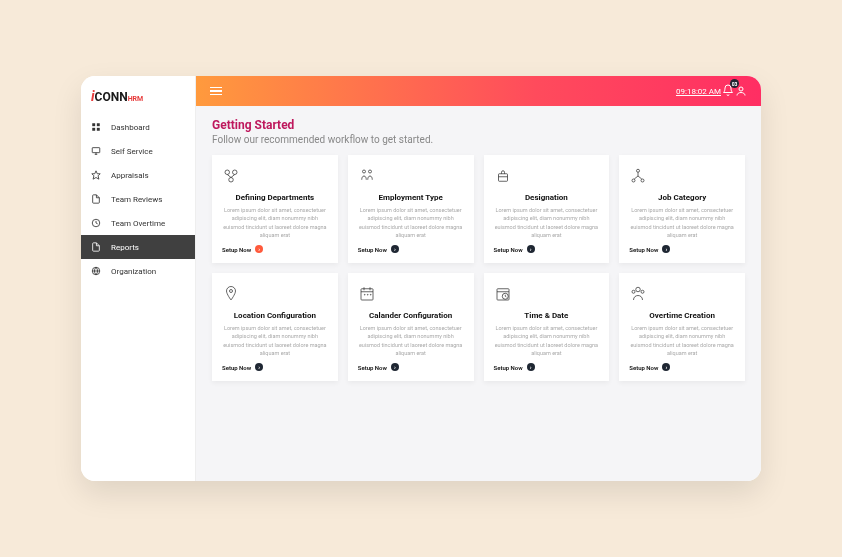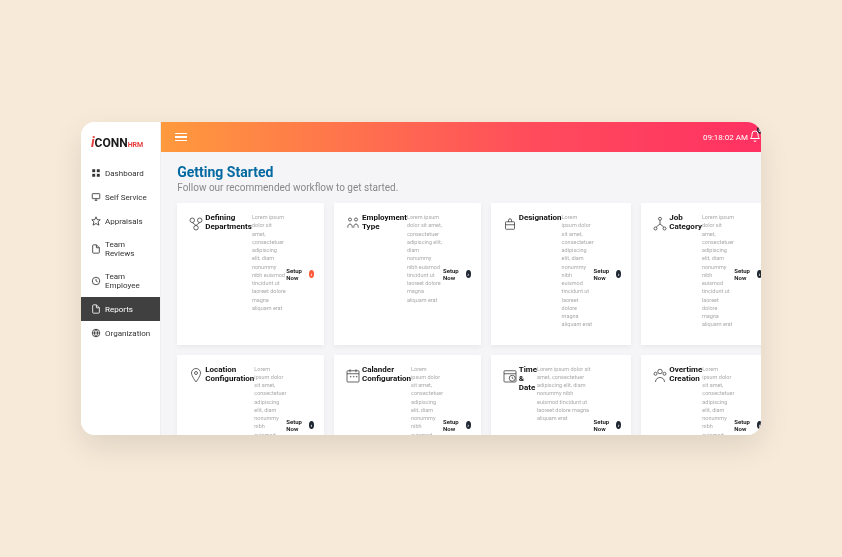--- a/index.html
+++ b/index.html
@@ -7,21 +7,21 @@
       font-family: -apple-system, BlinkMacSystemFont, "Segoe UI", Roboto, Arial, sans-serif;
       background: #f7ead9;
       width: 842px;
       height: 557px;
       display: flex;
       align-items: center;
       justify-content: center;
     }
     .window {
       width: 680px;
-      height: 313px;
+      height: 405px;
       background: #fff;
       border-radius: 14px;
       box-shadow: 0 12px 30px rgba(0,0,0,0.1);
       display: flex;
       overflow: hidden;
     }
     .sidebar {
       width: 115px;
       background: #fff;
       display: flex;
@@ -32,22 +32,22 @@
       padding: 10px 10px;
       font-weight: 700;
       font-style: italic;
     }
     .logo .i { color: #e73c3c; font-size: 14px; }
     .logo .conn { color: #1a1a1a; font-size: 12px; font-style: normal; }
     .logo .hrm { color: #e73c3c; font-size: 7px; font-weight: 700; font-style: normal; }
     .nav { display: flex; flex-direction: column; }
     .nav-item {
       display: flex;
-      align-items: center;
-      gap: 4px;
+      align-items: flex-end;
+      gap: 10px;
       padding: 7px 10px;
       font-size: 8px;
       color: #333;
       cursor: pointer;
     }
     .nav-item.active {
       background: #404040;
       color: #fff;
     }
     .nav-item svg { width: 10px; height: 10px; flex-shrink: 0; }
@@ -63,38 +63,38 @@
       height: 30px;
       background: linear-gradient(90deg, #ff9a3d 0%, #ff4b5c 60%, #ff2e63 100%);
       display: flex;
       align-items: center;
       justify-content: space-between;
       padding: 0 14px;
       color: #fff;
     }
     .hamburger { display:flex; flex-direction:column; gap:2px; cursor:pointer; }
     .hamburger span { width:12px; height:1.5px; background:#fff; }
-    .topbar-right { display:flex; align-items:center; gap:1px; font-size:8px; }
+    .topbar-right { display:flex; align-items:center; gap:1px; font-size:8px;text-decoration:underline; }
     .bell-wrap { position:relative; }
     .badge {
       position:absolute; top:-5px; right:-5px; background:#1f2733; color:#fff;
       border-radius:50%; font-size:5px; width:9px; height:9px; display:flex;
       align-items:center; justify-content:center; font-weight:700;
     }
 
     .content { padding: 12px 16px; flex:1; overflow:auto; }
-    .page-title { font-size: 14px; font-weight:700; color:#0369a1; }
+    .page-title { font-size: 12px; font-weight:700; color:#be185d; }
     .page-sub { font-size:10px; color:#888; margin-top:2px; margin-bottom:10px; }
 
     .grid { display:grid; grid-template-columns: repeat(4, 1fr); gap:10px; }
     .card {
       background:#fff;
       padding:10px;
       box-shadow: 0 2px 5px rgba(0,0,0,0.05);
-      display:flex; flex-direction:row;
+      display:flex; flex-direction:column;text-align:center;
     }
     .card-icon { height:22px; display:flex; align-items:center; margin-bottom:6px; }
     .card-icon svg { width:18px; height:18px; stroke:#333; fill:none; stroke-width:1; }
     .card-title { font-size:8px; font-weight:700; color:#111; margin-bottom:4px; }
     .card-desc { font-size:5.5px; color:#aaa; line-height:1.5; margin-bottom:6px; }
     .card-action { display:flex; align-items:center; gap:4px; font-size:6px; color:#111; font-weight:600; cursor:pointer; }
     .dot { width:8px; height:8px; border-radius:50%; background:#1f2733; display:flex; align-items:center; justify-content:center; }
     .dot.accent { background:#ff5a3c; }
     .dot::after { content:"›"; color:#fff; font-size:6px; line-height:1; }
   </style>
@@ -141,21 +141,21 @@
             <polyline points="13 2 13 9 20 9"></polyline>
           </svg>
         <span>Team Reviews</span>
       </div>
 
       <div class="nav-item">
         <svg viewBox="0 0 24 24" fill="none" stroke="#333" stroke-width="2">
             <circle cx="12" cy="12" r="9"></circle>
             <polyline points="12 7 12 12 16 14"></polyline>
           </svg>
-        <span>Team Employee</span>
+        <span>Team Overtime</span>
       </div>
 
       <div class="nav-item active">
         <svg viewBox="0 0 24 24" fill="none" stroke="#fff" stroke-width="2">
             <path d="M13 2H6a2 2 0 0 0-2 2v16a2 2 0 0 0 2 2h12a2 2 0 0 0 2-2V9z"></path>
             <polyline points="13 2 13 9 20 9"></polyline>
           </svg>
         <span>Reports</span>
       </div>
 

